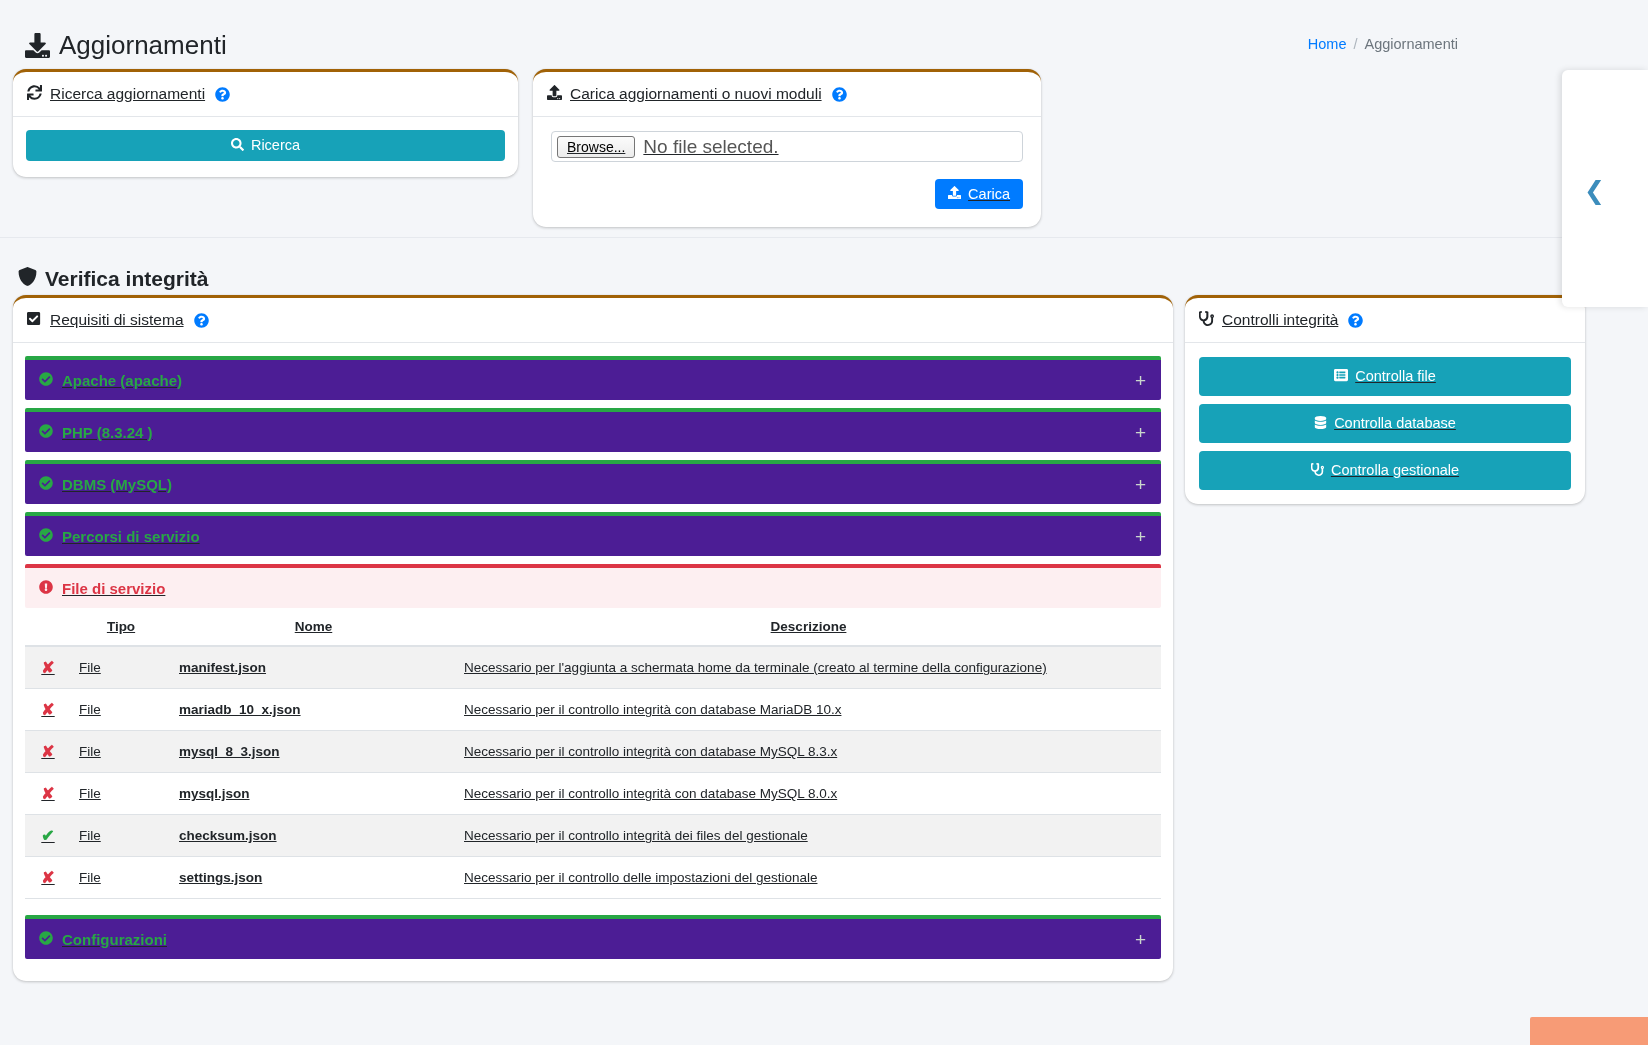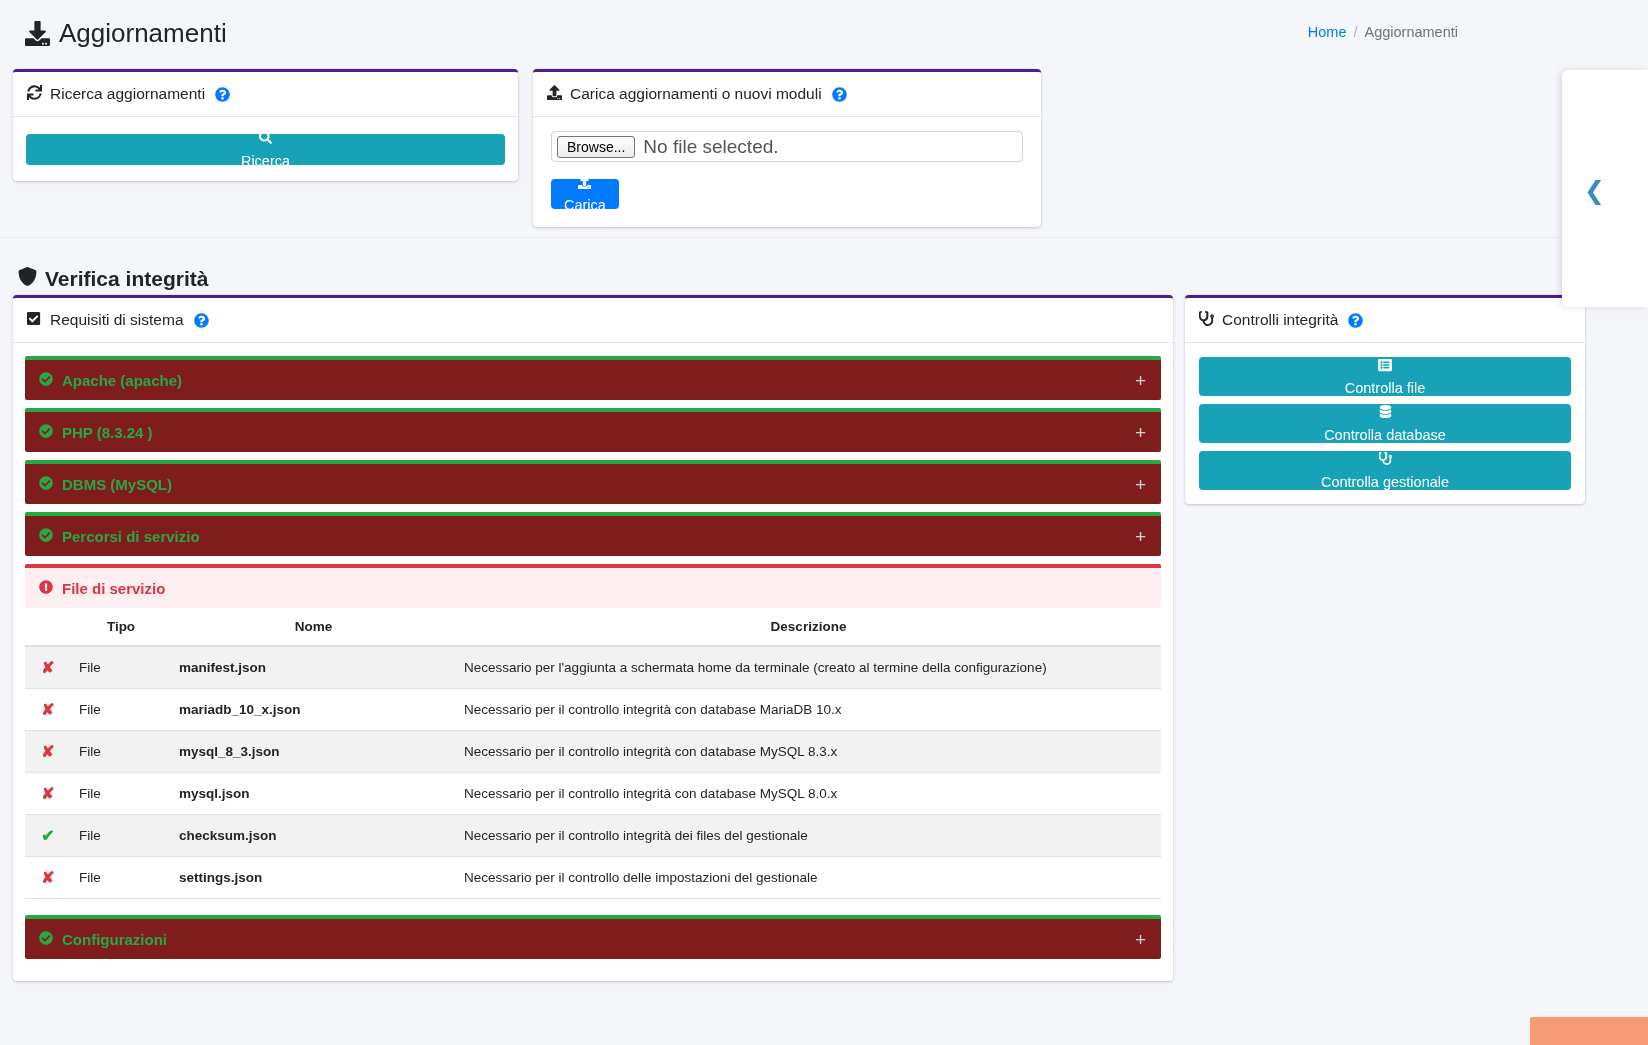--- a/index.html
+++ b/index.html
@@ -9,43 +9,44 @@
     width: 1648px; height: 1045px;
     background: #f4f6f9;
     font-family: "Liberation Sans", sans-serif;
     color: #212529;
     overflow: hidden;
   }
   .page { position: relative; width: 1648px; height: 1045px; }
 
   
   .content-header {
-    position: absolute; left: 0; top: 0; width: 1484px; height: 66px;
+    position: absolute; left: 0; top: 12px; width: 1484px; height: 66px;
   }
   .page-title {
     position: absolute; left: 25px; top: 18px;
     font-size: 26px; font-weight: 400; color: #212529;
     display: flex; align-items: center; gap: 9px; white-space: nowrap;
   }
   .page-title .t-ico { display: inline-flex; align-items: center; }
   .breadcrumb {
     position: absolute; right: 26px; top: 24px;
     font-size: 14.5px; display: flex; align-items: center; gap: 7px;
   }
   .breadcrumb .bc-link { color: #007bff; text-decoration: none; }
   .breadcrumb .bc-sep { color: #adb5bd; }
   .breadcrumb .bc-cur { color: #6c757d; }
 
   
   .card {
     background: #fff;
-    border-radius: 4px;
+    border-radius: 13px;
     box-shadow: 0 0 1px rgba(0,0,0,.125), 0 1px 3px rgba(0,0,0,.2);
-    border-top: 3px solid #4c1d95;
+    border-top: 3px solid #a16207;
     position: absolute;
+    text-decoration: underline;
   }
   .card-header {
     padding: 11px 14px;
     border-bottom: 1px solid #e3e6ea;
     font-size: 15.5px;
     display: flex; align-items: center; gap: 8px;
     min-height: 45px;
   }
   .card-title { display: flex; align-items: center; gap: 8px; font-weight: 400; color:#212529;}
   .help-ico {
@@ -53,21 +54,20 @@
     width: 15px; height: 15px; margin-left: 2px;
   }
   .card-body { padding: 14px; }
 
   
   .btn {
     display: inline-flex; align-items: center; justify-content: center;
     gap: 7px; border: none; border-radius: 4px;
     font-size: 14.5px; line-height: 1; cursor: pointer;
     font-family: inherit;
-    flex-direction: column;
   }
   .btn-teal { background: #17a2b8; color: #fff; }
   .btn-primary { background: #007bff; color: #fff; }
   .btn-block { width: 100%; }
 
   
   #card-search { left: 13px; top: 69px; width: 505px; }
   #card-search .card-body { padding: 13px 13px 16px 13px; }
   #btn-ricerca { height: 31px; }
 
@@ -80,38 +80,38 @@
     background: #fff; display: flex; align-items: center;
     padding: 0 5px; font-size: 14px; color: #495057;
   }
   .file-browse {
     border: 1px solid #767676; border-radius: 3px;
     background: linear-gradient(#fbfbfb,#ececec);
     padding: 2px 9px; font-size: 14px; color: #000;
     font-family: inherit; margin-right: 8px;
   }
   .file-none { color: #555; font-size: 19px; }
-  .upload-row { display: flex; margin-top: 17px; }
+  .upload-row { display: flex; justify-content: flex-end; margin-top: 17px; }
   #btn-carica { height: 30px; padding: 0 13px; }
 
   
   #section-integrita {
     position: absolute; left: 18px; top: 250px;
     font-size: 21px; color: #212529;
     display: flex; align-items: center; gap: 8px;
   }
 
   
   #card-requisiti { left: 13px; top: 295px; width: 1160px; }
   #card-requisiti .card-body { padding: 13px 12px 14px 12px; }
 
   .accordion-item { margin-bottom: 8px; position: relative; }
   .acc-head {
     border-top: 4px solid #28a745;
-    background: #7f1d1d;
+    background: #4c1d95;
     height: 44px;
     display: flex; align-items: center;
     padding: 0 16px 0 14px;
     font-size: 15px; font-weight: bold; color: #28a745;
     gap: 9px;
     border-radius: 2px;
     position: relative;
   }
   .acc-head.danger {
     border-top-color: #dc3545;

